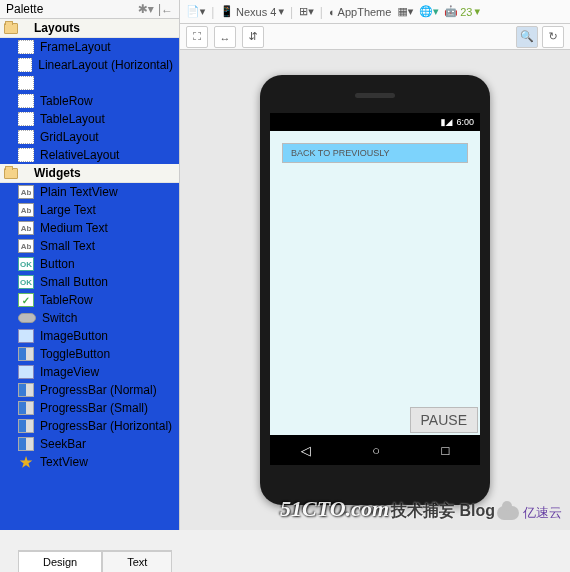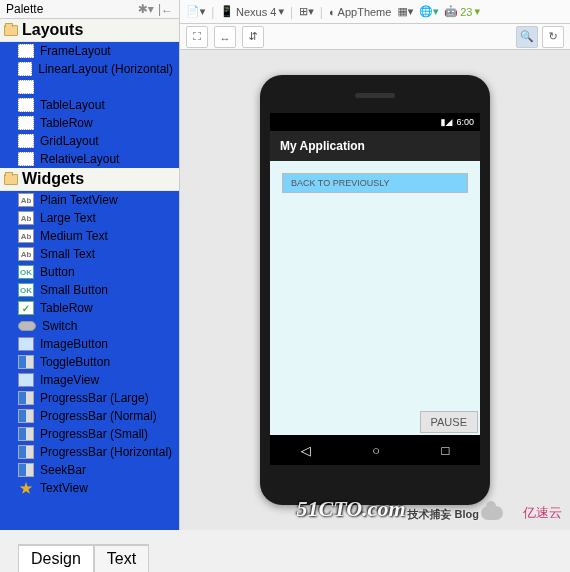--- a/index.html
+++ b/index.html
@@ -2,21 +2,21 @@
 <html><head>
 <meta charset="utf-8">
 <style>
 * { box-sizing: border-box; margin: 0; padding: 0; font-family: Arial, sans-serif; }
 body { width: 570px; height: 572px; display: flex; flex-direction: column; background: #f0f0f0; overflow: hidden; }
 .top { display: flex; height: 530px; }
 .palette { width: 180px; background: #1d4ed8; border-right: 1px solid #ccc; display: flex; flex-direction: column; overflow: hidden; }
 .palette-header { display: flex; align-items: center; justify-content: space-between; padding: 2px 6px; border-bottom: 1px solid #ccc; font-size: 12px; background: #f7f7f7; }
 .palette-header .tools { display: flex; gap: 4px; }
 .palette-header .tools span { color: #888; font-size: 12px; cursor: pointer; }
-.cat { display: flex; align-items: center; gap: 4px; padding: 2px 4px; background: #f5f5f0; border-bottom: 1px solid #e5e5e0; font-weight: bold; font-size: 16px; }
+.cat { display: flex; align-items: center; gap: 16px; padding: 2px 4px; background: #f5f5f0; border-bottom: 1px solid #e5e5e0; font-weight: bold; font-size: 12px; }
 .folder-icon { width: 14px; height: 11px; background: #f5d388; border: 1px solid #c9a456; border-radius: 1px; position: relative; display: inline-block; }
 .folder-icon::before { content: ''; position: absolute; top: -3px; left: 0; width: 6px; height: 3px; background: #f5d388; border: 1px solid #c9a456; border-bottom: none; border-radius: 1px 1px 0 0; }
 .items { overflow-y: auto; flex: 1; }
 .item { display: flex; align-items: center; gap: 6px; padding: 2px 6px 2px 18px; font-size: 12px; white-space: nowrap; cursor: pointer; }
 .ico { width: 16px; height: 14px; display: flex; align-items: center; justify-content: center; font-size: 8px; border: 1px solid #999; background: #fff; color: #666; font-weight: bold; }
 .ico.ab { color: #777; }
 .ico.ok { color: #4a9; border-color: #4a9; }
 .ico.radio { border-radius: 50%; border: 2px solid #6b6; background: #fff; position: relative; }
 .ico.radio::after { content: ''; position: absolute; inset: 2px; background: #6b6; border-radius: 50%; }
 .ico.check { border-color: #6b6; position: relative; }
@@ -34,30 +34,30 @@
 .toolbar2 .btn { width: 22px; height: 22px; border: 1px solid #ccc; background: #fff; display: flex; align-items: center; justify-content: center; font-size: 11px; color: #555; cursor: pointer; border-radius: 2px; }
 .toolbar2 .right { margin-left: auto; display: flex; gap: 4px; }
 .canvas { flex: 1; background: #e8e8e8; display: flex; align-items: center; justify-content: center; position: relative; }
 .phone { width: 230px; height: 430px; background: #1a1a1a; border-radius: 22px; padding: 38px 10px 40px 10px; position: relative; box-shadow: 0 2px 8px rgba(0,0,0,.4); }
 .speaker { position: absolute; top: 18px; left: 50%; transform: translateX(-50%); width: 40px; height: 5px; background: #333; border-radius: 3px; }
 .screen { width: 100%; height: 100%; background: #e6f7f9; display: flex; flex-direction: column; }
 .statusbar { height: 18px; background: #000; display: flex; align-items: center; justify-content: flex-end; padding: 0 6px; gap: 4px; color: #fff; font-size: 9px; }
 .appbar { background: #252525; color: #fff; font-weight: bold; padding: 8px 10px; font-size: 12px; }
 .app-btn { background: #7dd3fc; border: 1px solid #bbb; margin: 12px; padding: 4px 8px; font-size: 9px; text-align: left; color: #555; }
 .app-content { flex: 1; background: #e6f7f9; position: relative; }
-.pause-btn { position: absolute; bottom: 2px; right: 2px; background: #e5e5e5; border: 1px solid #bbb; padding: 4px 10px; font-size: 11px; color: #555; }
+.pause-btn { position: absolute; bottom: 2px; right: 2px; background: #e5e5e5; border: 1px solid #bbb; padding: 4px 10px; font-size: 14px; color: #555; }
 .navbar { height: 30px; background: #000; display: flex; align-items: center; justify-content: space-around; color: #fff; font-size: 13px; }
 .navbar span { cursor: pointer; }
 .tabs { display: flex; background: #e8e8e8; border-top: 1px solid #ccc; position: absolute; bottom: 0; left: 18px; }
-.tab { padding: 4px 12px; font-size: 16px; border: 1px solid #ccc; border-bottom: none; background: #f5f5f5; cursor: pointer; }
+.tab { padding: 4px 24px; font-size: 11px; border: 1px solid #ccc; border-bottom: none; background: #f5f5f5; cursor: pointer; }
 .tab.active { background: #fff; }
 .watermark { position: absolute; right: 8px; bottom: 8px; display: flex; flex-direction: row; align-items: flex-end; gap: 2px; opacity: .85; pointer-events: none; }
 .watermark .line1 { font-family: Georgia, serif; font-style: italic; font-weight: bold; font-size: 22px; color: #fff; text-shadow: 1px 1px 2px #000, -1px -1px 2px #000; }
-.watermark .line2 { font-size: 11px; font-weight: bold; color: #222; text-shadow: 0 0 2px #fff; }
-.watermark .line3 { font-size: 13px; color: #be185d; display: flex; align-items: center; gap: 20px; }
+.watermark .line2 { font-size: 16px; font-weight: bold; color: #222; text-shadow: 0 0 2px #fff; }
+.watermark .line3 { font-size: 13px; color: #4c1d95; display: flex; align-items: center; gap: 4px; }
 .cloud { width: 22px; height: 14px; background: #bbb; border-radius: 8px; position: relative; }
 .cloud::before { content: ''; position: absolute; top: -5px; left: 5px; width: 10px; height: 10px; background: #bbb; border-radius: 50%; }
 </style>
 </head>
 <body>
 
 <div class="top">
   <div class="palette">
     <div class="palette-header">
       <span>Palette</span>
@@ -77,25 +77,25 @@
         </div>
         <div class="item">
           <span class="ico plain"></span>
           <span>LinearLayout (Horizontal)</span>
         </div>
         <div class="item">
           <span class="ico plain"></span>
         </div>
         <div class="item">
           <span class="ico plain"></span>
+          <span>TableRow</span>
+        </div>
+        <div class="item">
+          <span class="ico plain"></span>
           <span>TableLayout</span>
-        </div>
-        <div class="item">
-          <span class="ico plain"></span>
-          <span>TableRow</span>
         </div>
         <div class="item">
           <span class="ico plain"></span>
           <span>GridLayout</span>
         </div>
         <div class="item">
           <span class="ico plain"></span>
           <span>RelativeLayout</span>
         </div>
         <div class="cat">
@@ -138,24 +138,20 @@
           <span class="ico img"></span>
           <span>ImageButton</span>
         </div>
         <div class="item">
           <span class="ico bar"></span>
           <span>ToggleButton</span>
         </div>
         <div class="item">
           <span class="ico img"></span>
           <span>ImageView</span>
-        </div>
-        <div class="item">
-          <span class="ico bar"></span>
-          <span>ProgressBar (Large)</span>
         </div>
         <div class="item">
           <span class="ico bar"></span>
           <span>ProgressBar (Normal)</span>
         </div>
         <div class="item">
           <span class="ico bar"></span>
           <span>ProgressBar (Small)</span>
         </div>
         <div class="item">
@@ -196,23 +192,20 @@
       </div>
     </div>
     <div class="canvas">
       <div class="phone">
         <div class="speaker"></div>
         <div class="screen">
           <div class="statusbar">
             <span>▮◢</span>
             <span>6:00</span>
           </div>
-          <div class="appbar">
-            <span>My Application</span>
-          </div>
           <div class="app-btn">BACK TO PREVIOUSLY</div>
           <div class="app-content">
             <div class="pause-btn">PAUSE</div>
           </div>
           <div class="navbar">
             <span>◁</span>
             <span>○</span>
             <span>□</span>
           </div>
         </div>

